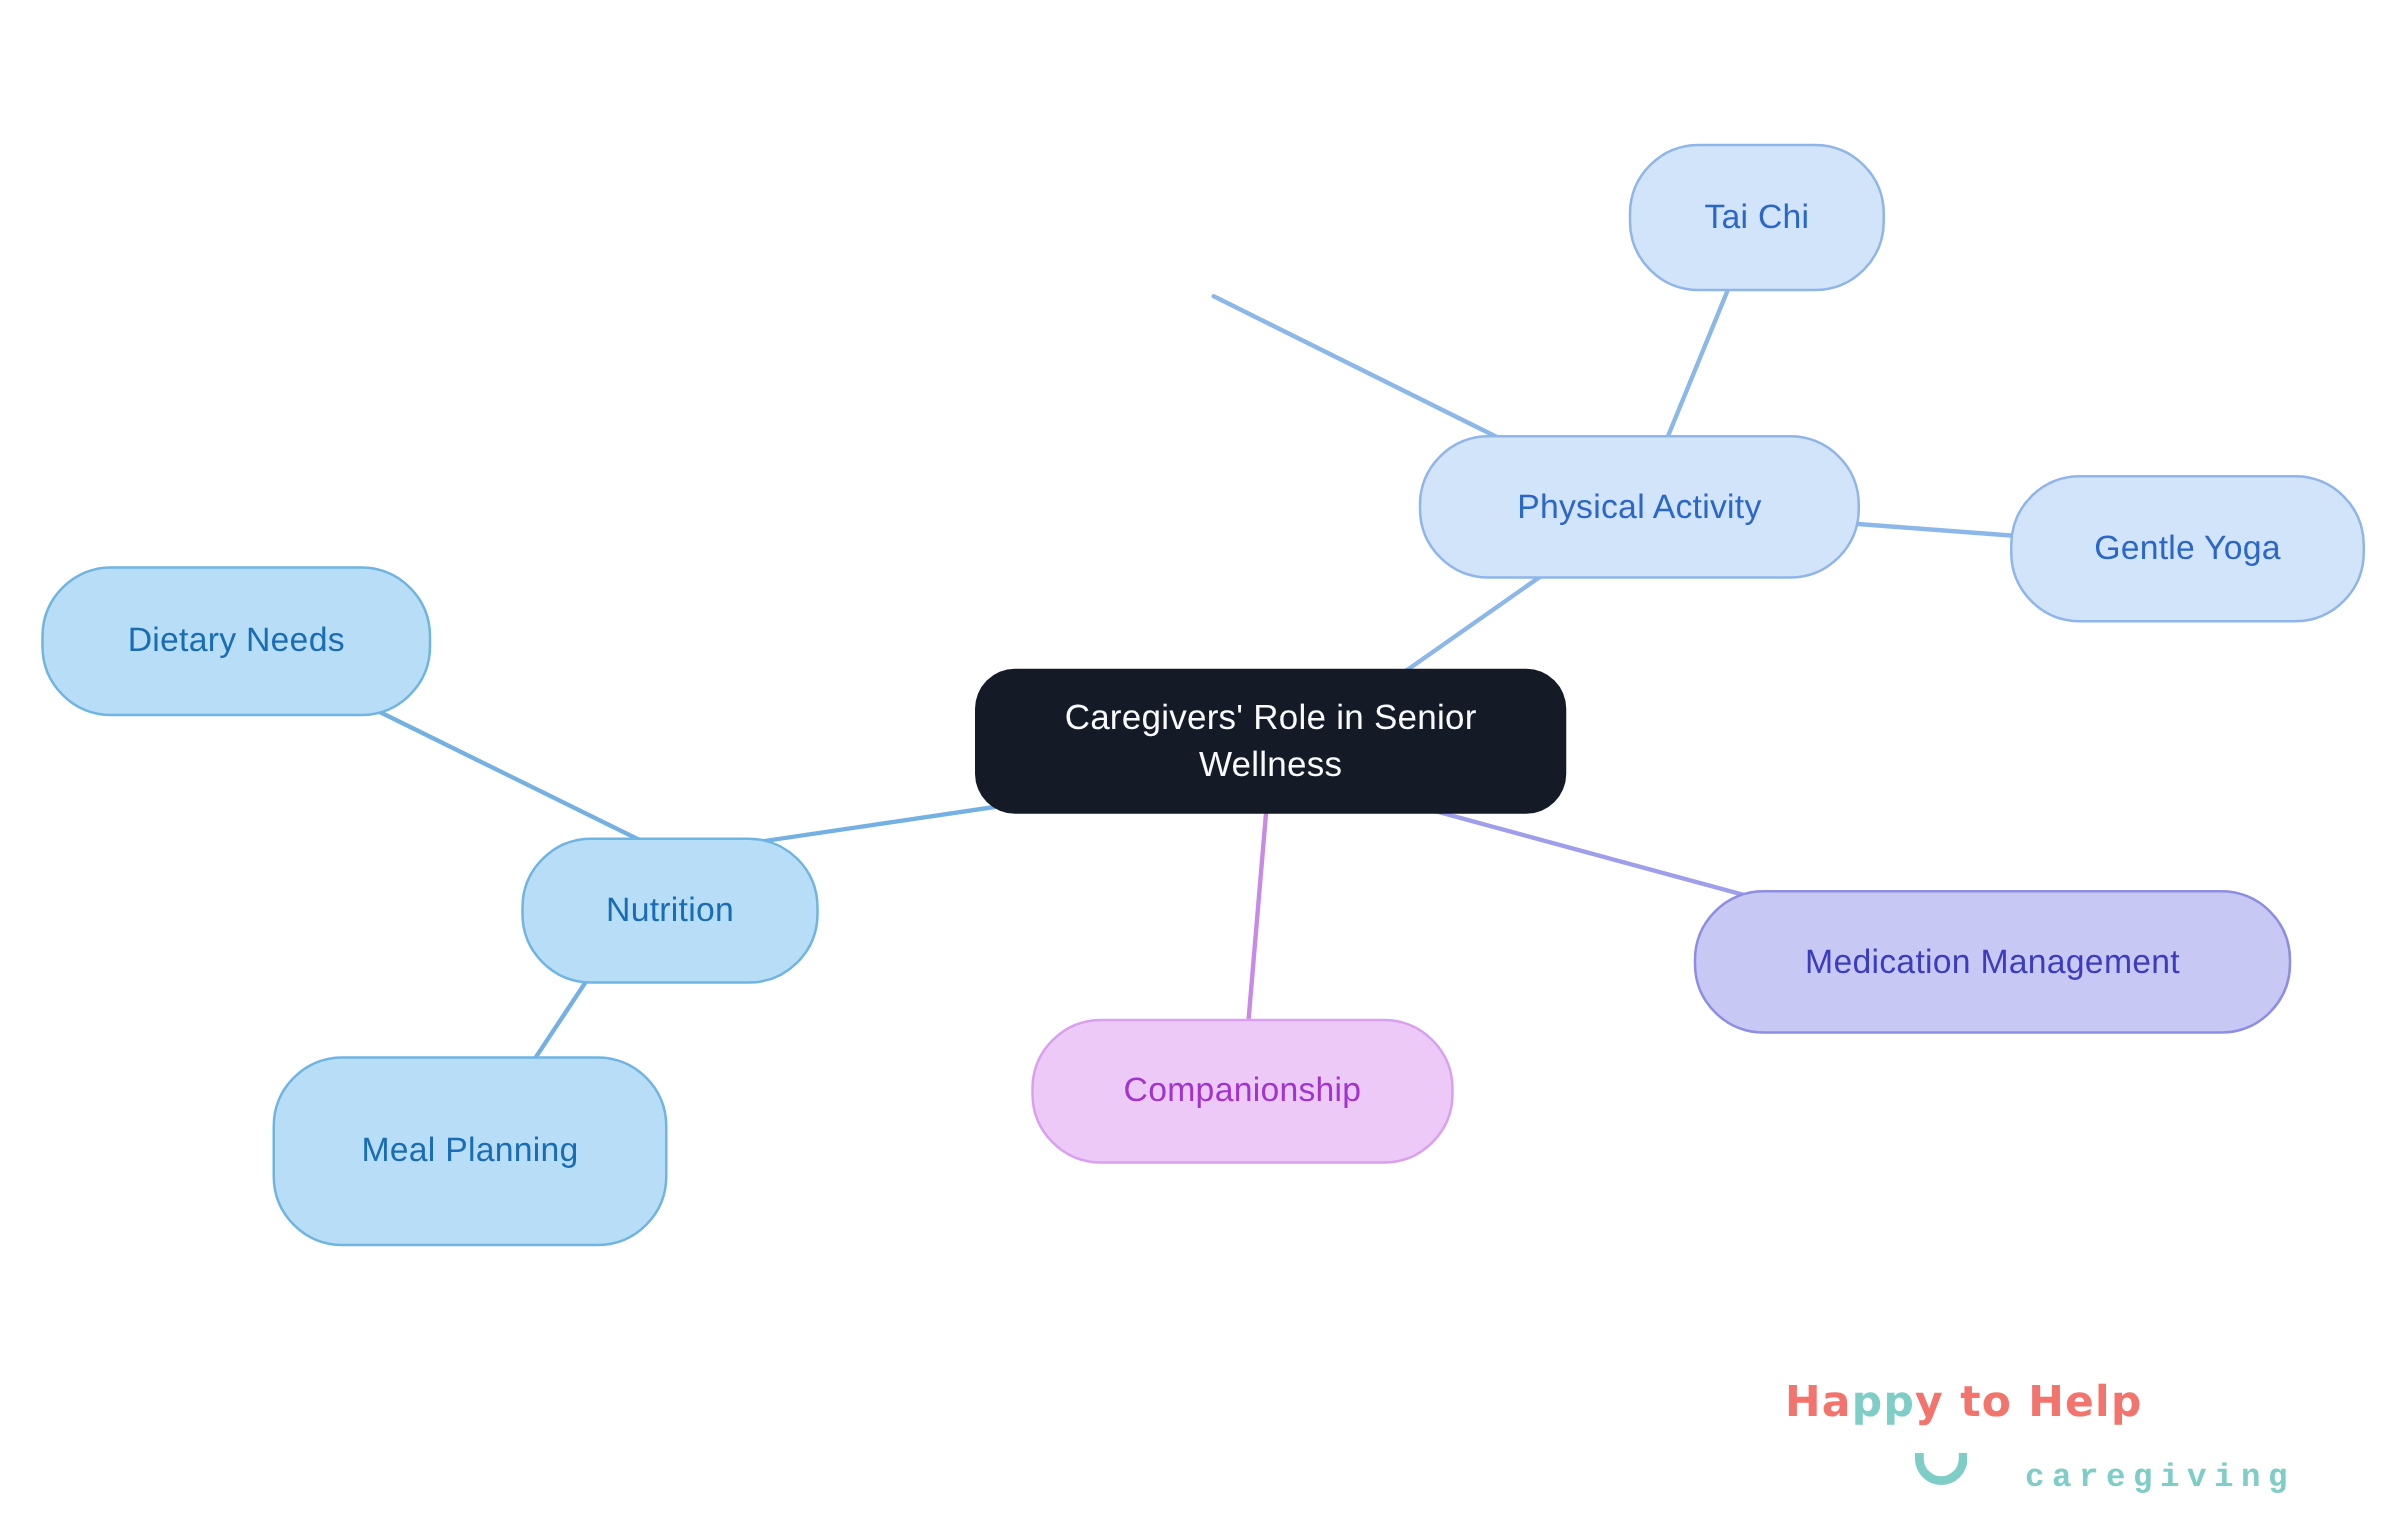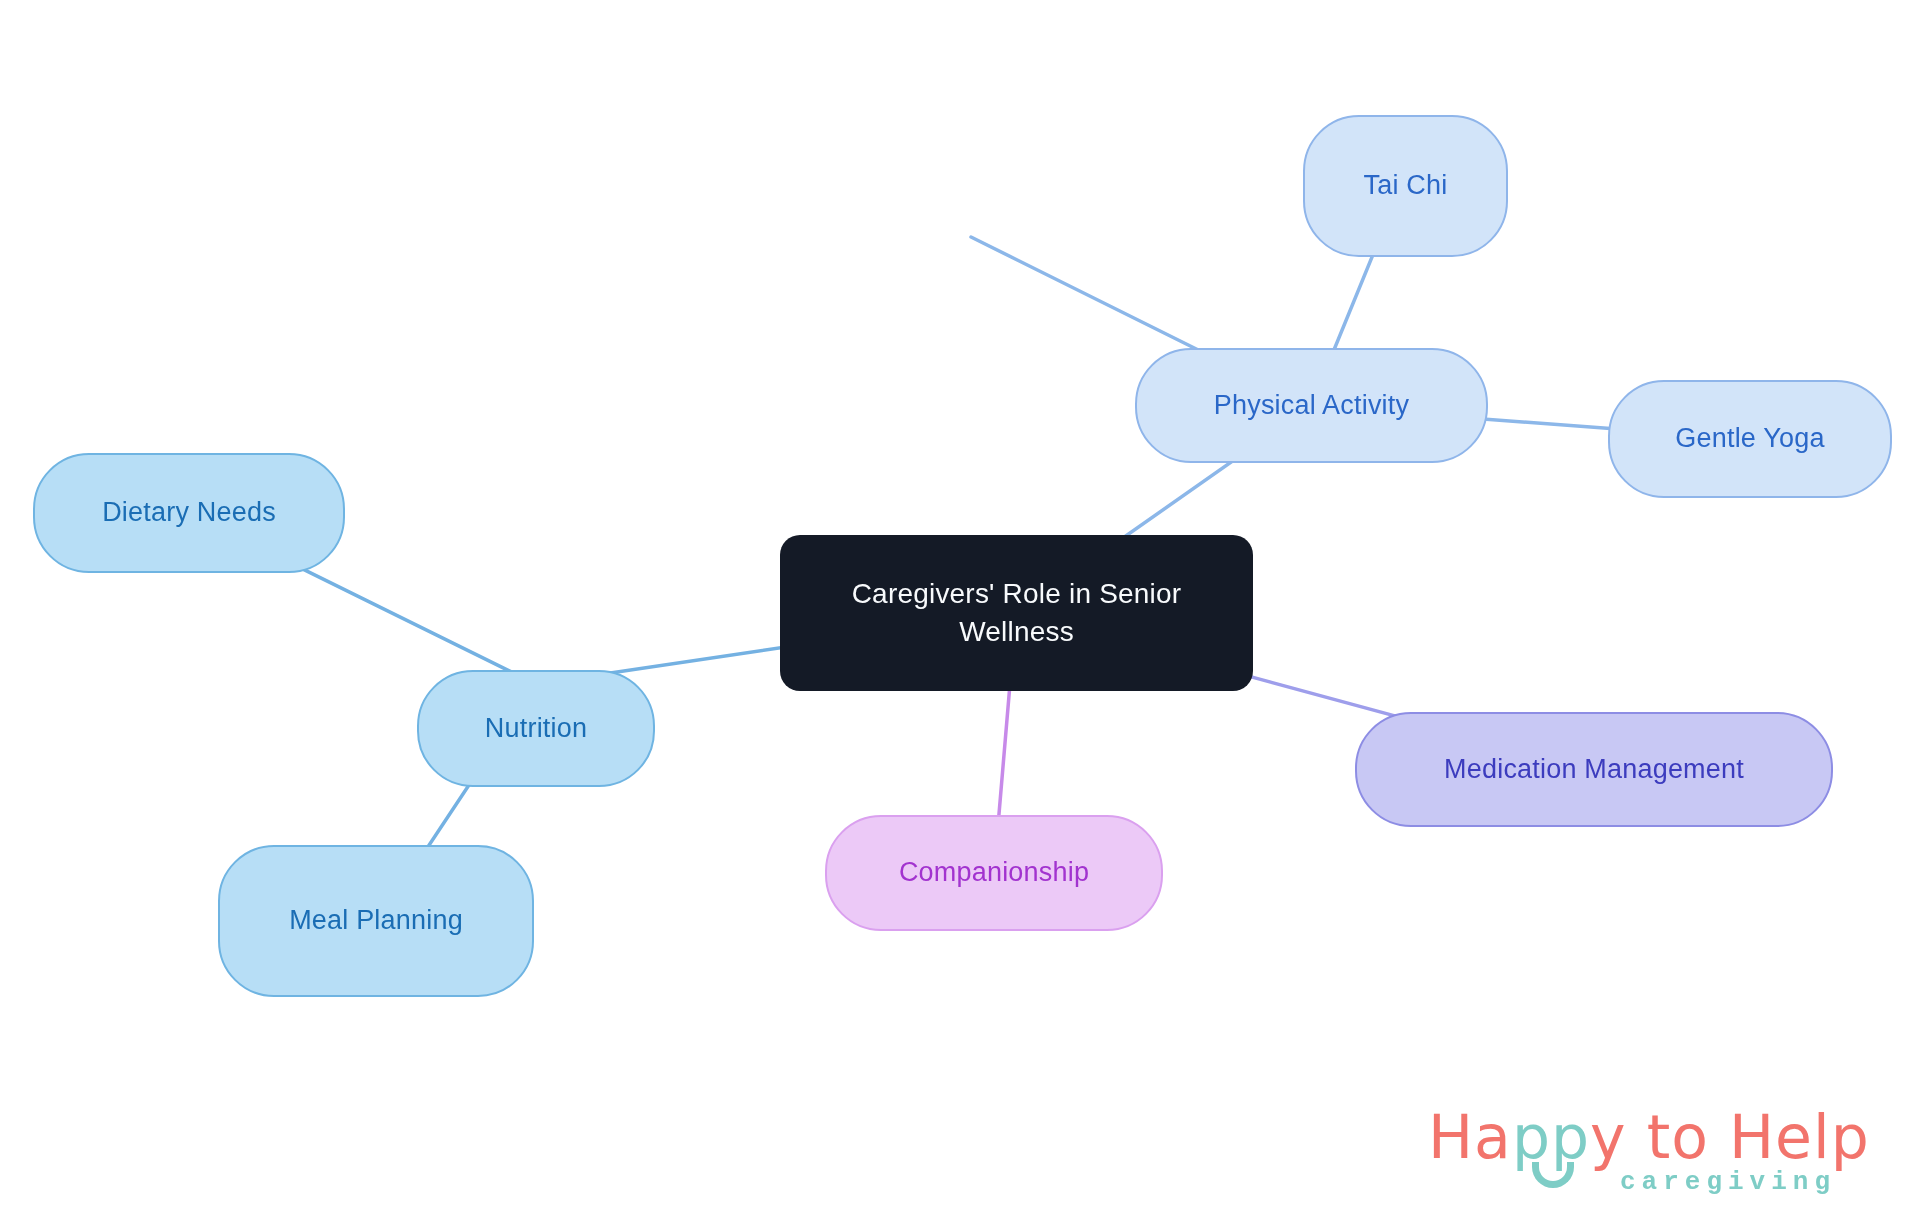--- a/index.html
+++ b/index.html
@@ -38,49 +38,49 @@
     font-size: 27px;
     letter-spacing: 0.2px;
     line-height: 1.3;
   }
   .style-pa   { background: var(--pa_fill);   border-color: var(--pa_border);   color: var(--pa_text); }
   .style-nut  { background: var(--nut_fill);  border-color: var(--nut_border);  color: var(--nut_text); }
   .style-med  { background: var(--med_fill);  border-color: var(--med_border);  color: var(--med_text); }
   .style-comp { background: var(--comp_fill); border-color: var(--comp_border); color: var(--comp_text); }
 
   .n-central {
-    left: 780px; top: 535px; width: 473px; height: 156px;
+    left: 780px; top: 535px; width: 473px; height: 116px;
     background: var(--central_bg);
     color: var(--central_text);
     border: none;
-    border-radius: 20px;
+    border-radius: 32px;
     font-size: 28px;
     line-height: 1.35;
   }
   .n-central span { display: block; max-width: 390px; }
 
   .n-pa        { left: 1135px; top: 348px; width: 353px; height: 115px; }
   .n-walking   { left: 862px;  top: 177px; width: 218px; height: 120px; }
-  .n-taichi    { left: 1303px; top: 115px; width: 205px; height: 142px; }
+  .n-taichi    { left: 1303px; top: 115px; width: 205px; height: 118px; }
   .n-yoga      { left: 1608px; top: 380px; width: 284px; height: 118px; }
   .n-nutrition { left: 417px;  top: 625px; width: 238px; height: 117px; margin-top: 45px; }
   .n-dietary   { left: 33px;   top: 453px; width: 312px; height: 120px; }
   .n-meal      { left: 218px;  top: 845px; width: 316px; height: 152px; }
   .n-med       { left: 1355px; top: 712px; width: 478px; height: 115px; }
   .n-comp      { left: 825px;  top: 815px; width: 338px; height: 116px; }
 
   .logo {
     position: absolute;
     left: 1428px; top: 1104px;
     width: 460px; height: 105px;
     font-family: "DejaVu Sans", sans-serif;
   }
   .logo-main {
-    font-size: 60px;
-    font-weight: normal;
+    font-size: 34px;
+    font-weight: bold;
     letter-spacing: 1px;
     white-space: pre;
     line-height: 1.1;
   }
   .c-coral { color: var(--logo_coral); }
   .c-teal  { color: var(--logo_teal); }
   .smile {
     position: absolute;
     left: 104px; top: 58px;
     width: 42px; height: 26px;

